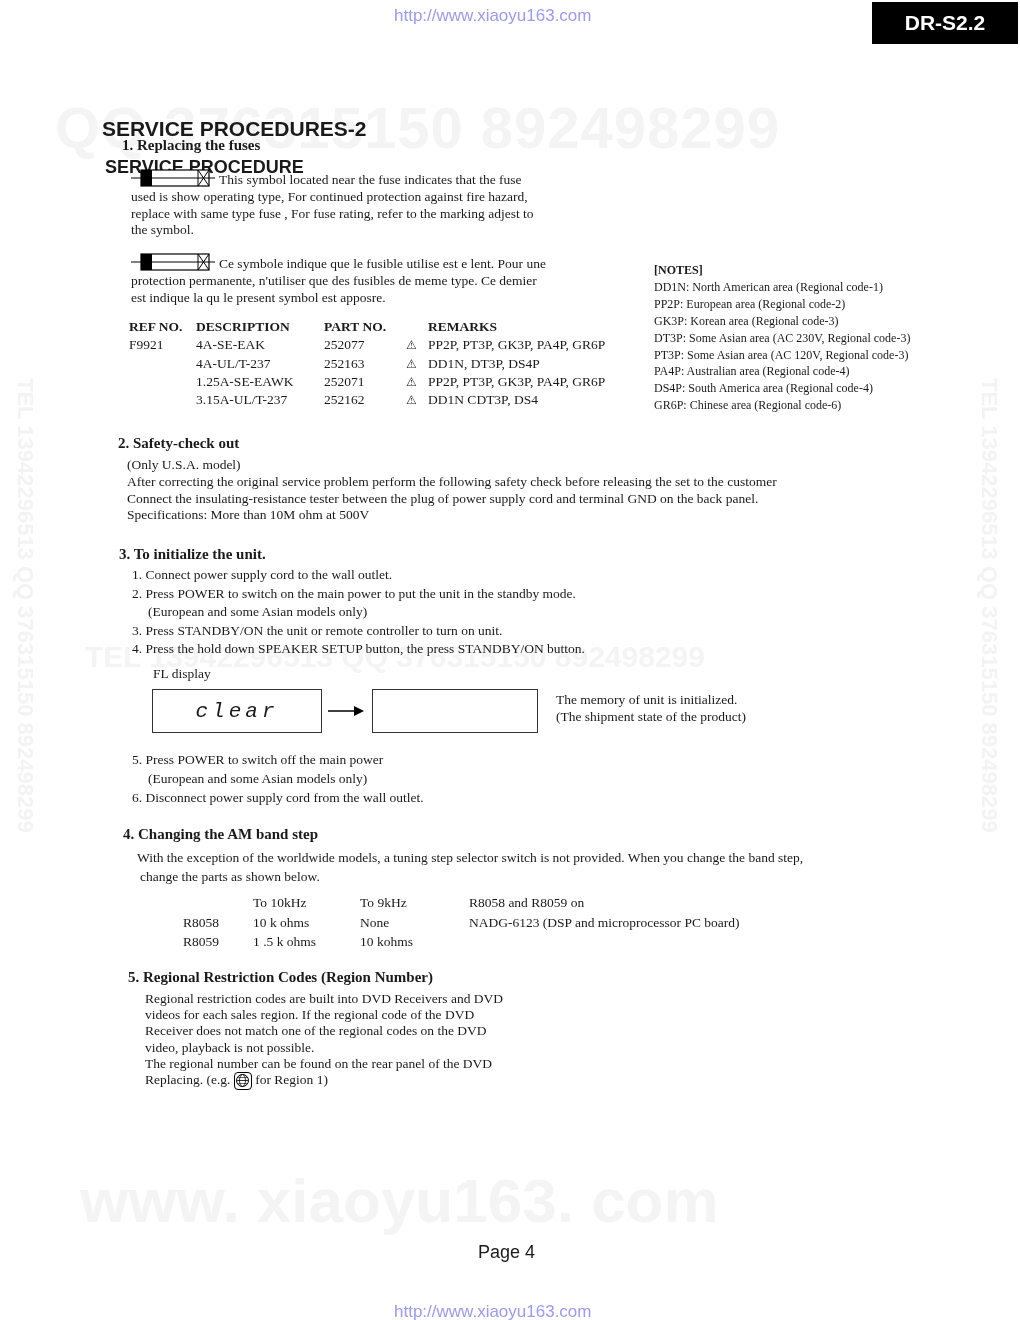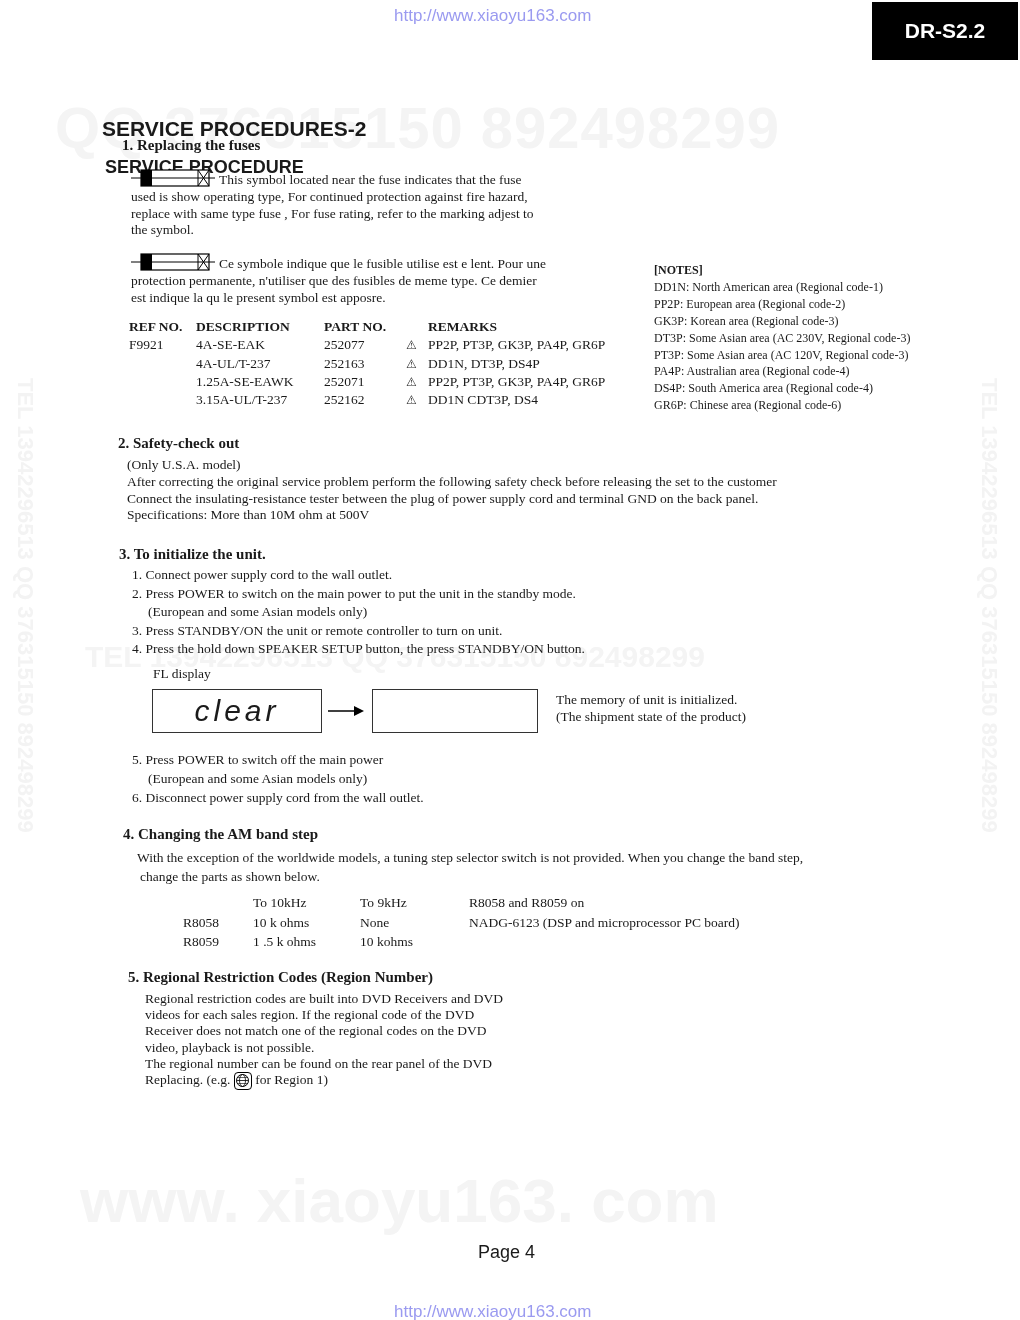--- a/index.html
+++ b/index.html
@@ -1,33 +1,33 @@
 <!DOCTYPE html>
 <html><head>
 <meta charset="utf-8">
 <style>
   html,body{margin:0;padding:0;background:#fff;}
   body{width:1020px;height:1320px;position:relative;overflow:hidden;font-family:"Liberation Serif",serif;color:#1a1a1a;}
   .abs{position:absolute;}
   .wm-url{color:#9a9af0;font-family:"Liberation Sans",sans-serif;font-size:17px;}
-  .model-badge{left:872px;top:2px;width:146px;height:58px;background:#000;color:#fff;font-family:"Liberation Sans",sans-serif;font-weight:bold;font-size:21px;display:flex;align-items:center;justify-content:center;}
+  .model-badge{left:872px;top:2px;width:146px;height:42px;background:#000;color:#fff;font-family:"Liberation Sans",sans-serif;font-weight:bold;font-size:21px;display:flex;align-items:center;justify-content:center;}
   .wm-big{color:#f4f4f4;font-family:"Liberation Sans",sans-serif;font-weight:bold;white-space:nowrap;text-align:right;}
   .wm-side{color:#f3f3f3;font-family:"Liberation Sans",sans-serif;font-weight:bold;font-size:22px;white-space:nowrap;transform-origin:left top;transform:rotate(90deg);}
   .h1{font-family:"Liberation Sans",sans-serif;font-weight:bold;font-size:21px;margin-top:36px;}
   .h2{font-family:"Liberation Sans",sans-serif;font-weight:bold;font-size:18px;margin-top:48px;}
   .h3{font-weight:bold;font-size:15px;}
   .p{font-size:13.5px;line-height:16.8px;}
   .fuse-sym{display:inline-block;vertical-align:middle;margin-right:4px;}
   table.parts{border-collapse:collapse;font-size:13.5px;}
   table.parts td,table.parts th{padding:0;line-height:18.3px;text-align:left;white-space:nowrap;}
   table.parts th{font-weight:bold;}
   .warn{font-family:"DejaVu Sans",sans-serif;font-size:12px;display:inline-block;width:22px;}
   .notes{font-size:12px;line-height:16.9px;}
   .fl-box{border:1px solid #333;background:#fff;}
-  .fl-text{font-family:Liberation Sans, sans-serif;font-style:italic;font-size:30px;letter-spacing:4px;}
+  .fl-text{font-family:Liberation Mono, monospace;font-style:italic;font-size:21px;letter-spacing:4px;}
   table.am{border-collapse:collapse;font-size:13.5px;}
   table.am td{padding:0;line-height:19.5px;white-space:nowrap;}
   .region-icon{display:inline-block;width:18px;height:18px;border:1.5px solid #000;border-radius:4px;vertical-align:middle;position:relative;box-sizing:border-box;}
   .page-num{font-family:"Liberation Sans",sans-serif;font-size:18px;}
 </style>
 </head>
 <body>
 
 <div class="abs wm-big" style="left:55px;top:94px;font-size:58px;letter-spacing:1px;">QQ 376315150   892498299</div>
 <div class="abs wm-big" style="left:85px;top:640px;font-size:30px;">TEL 13942296513   QQ 376315150   892498299</div>

